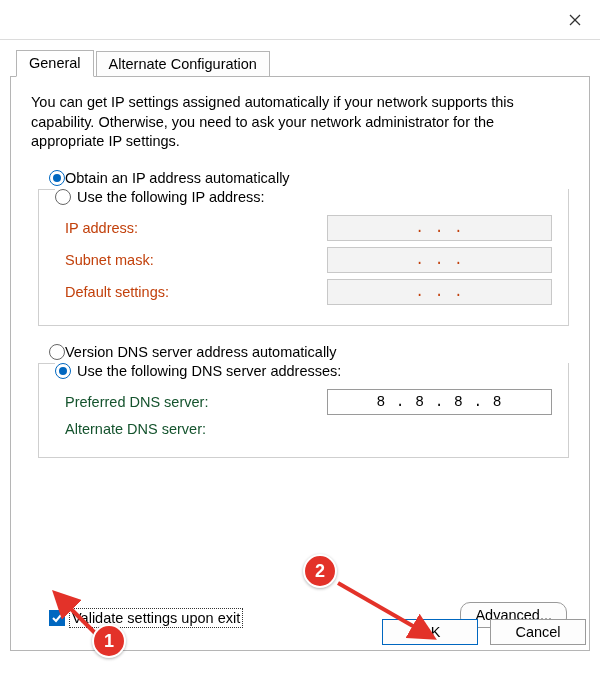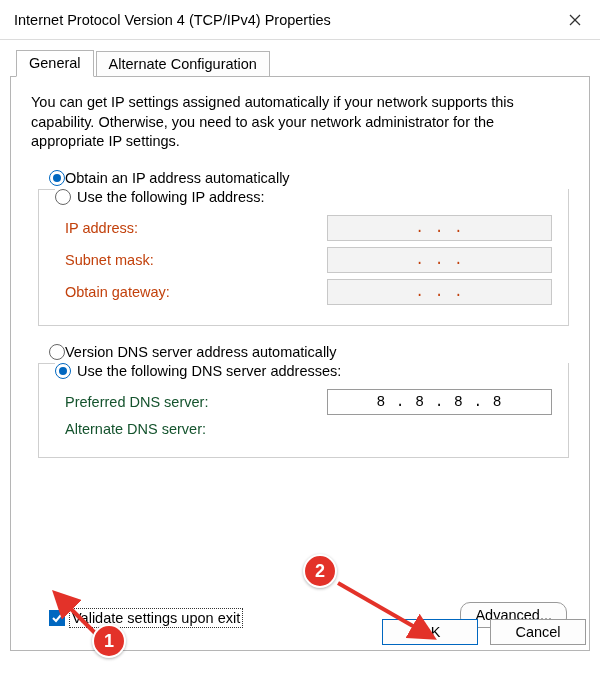--- a/index.html
+++ b/index.html
@@ -219,21 +219,20 @@
   }
   .arrow {
     position: absolute;
     z-index: 9;
   }
 </style>
 </head>
 <body>
 
 <div class="titlebar">
-  <span>Internet Protocol Version 4 (TCP/IPv4) Properties</span>
   <div class="titlebar-close">
     <svg viewBox="0 0 12 12">
       <line x1="1" y1="1" x2="11" y2="11" stroke="#333" stroke-width="1.3"></line>
       <line x1="11" y1="1" x2="1" y2="11" stroke="#333" stroke-width="1.3"></line>
     </svg>
   </div>
 </div>
 
 <div class="window-body">
 
@@ -262,21 +261,21 @@
 
       <div class="group-row">
         <span class="label">IP address:</span>
         <span class="ip-box">.       .       .</span>
       </div>
       <div class="group-row">
         <span class="label">Subnet mask:</span>
         <span class="ip-box">.       .       .</span>
       </div>
       <div class="group-row">
-        <span class="label">Obtain gateway:</span>
+        <span class="label">Default settings:</span>
         <span class="ip-box">.       .       .</span>
       </div>
     </div>
 
     <div class="radio-row">
       <span class="radio"></span>
       <span>Version DNS server address automatically</span>
     </div>
     <div class="group">
       <div class="group-header radio-row" style="margin-left:-10px;">

